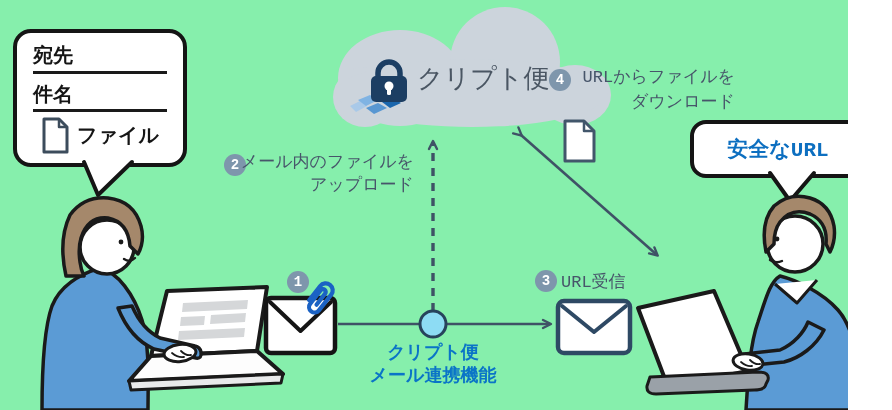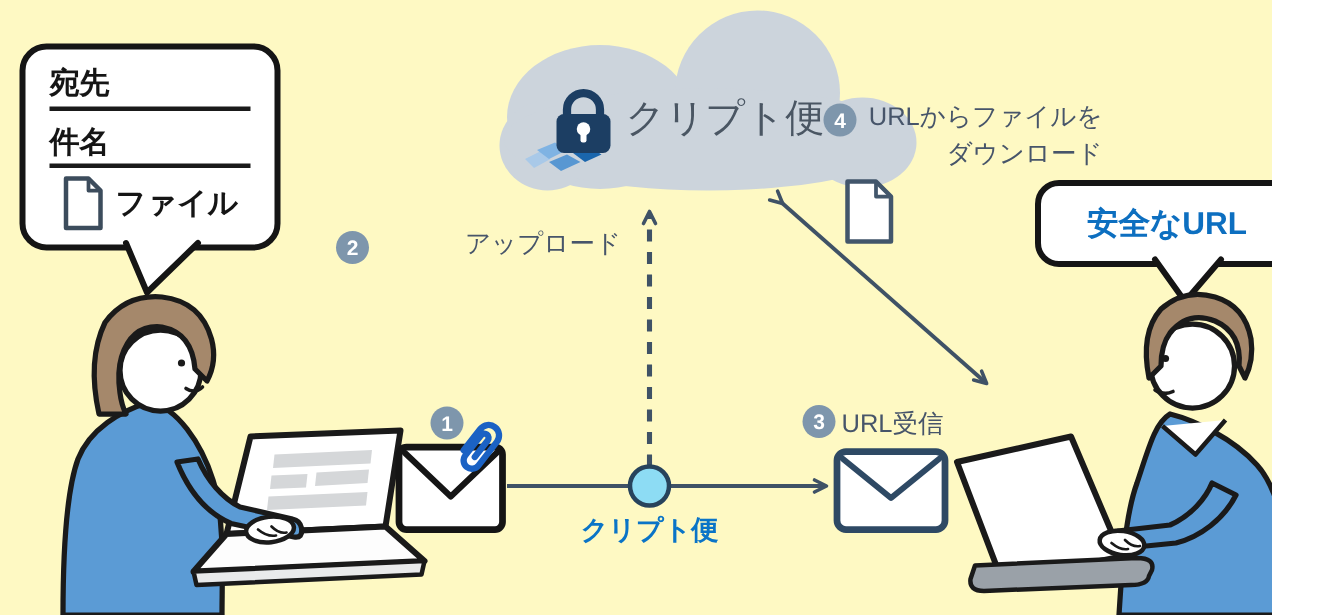--- a/index.html
+++ b/index.html
@@ -1,18 +1,18 @@
 <!DOCTYPE html>
 <html><head>
 <meta charset="utf-8">
 <style>
   html,body{margin:0;padding:0;background:#fff;}
   .stage{
-    position:relative;width:848px;height:410px;background:#fef9c3;overflow:hidden;
-    font-family:Liberation Sans, sans-serif;
+    position:relative;width:848px;height:410px;background:#86efac;overflow:hidden;
+    font-family:Liberation Mono, monospace;
   }
   .stage svg{position:absolute;left:0;top:0;}
   .txt{position:absolute;white-space:nowrap;color:#47556a;font-size:17px;line-height:22px;}
   .badge{
     position:absolute;width:22px;height:22px;border-radius:50%;background:#7e96ac;
     color:#ffffff;font-size:14px;font-weight:bold;text-align:center;line-height:22px;
   }
   .cloud-label{position:absolute;left:417px;top:61px;font-size:26px;color:#4a5663;font-weight:500;white-space:nowrap;}
   .note-label{position:absolute;font-size:20px;font-weight:bold;color:#151515;white-space:nowrap;}
   .note-line{position:absolute;height:3px;background:#1a1a1a;}
@@ -150,27 +150,29 @@
   <div class="note-label" style="left:33px;top:81px;">件名</div>
   <div class="note-line" style="left:33px;top:109px;width:134px;"></div>
   <div class="file-label">ファイル</div>
 
   <div class="badge" style="left:287px;top:271px;">1</div>
   <div class="badge" style="left:224px;top:154px;">2</div>
   <div class="badge" style="left:535px;top:270px;">3</div>
   <div class="badge" style="left:549px;top:69px;">4</div>
 
   <div class="step2">
+    <div>メール内のファイルを</div>
     <div>アップロード</div>
   </div>
   <div class="txt" style="left:561px;top:272px;">URL受信</div>
   <div class="step4">
     <div>URLからファイルを</div>
     <div>ダウンロード</div>
   </div>
 
   <div class="feature">
     <div>クリプト便</div>
+    <div>メール連携機能</div>
   </div>
 
   <div class="safe-url">安全なURL</div>
 
 </div>
 
 </body></html>

